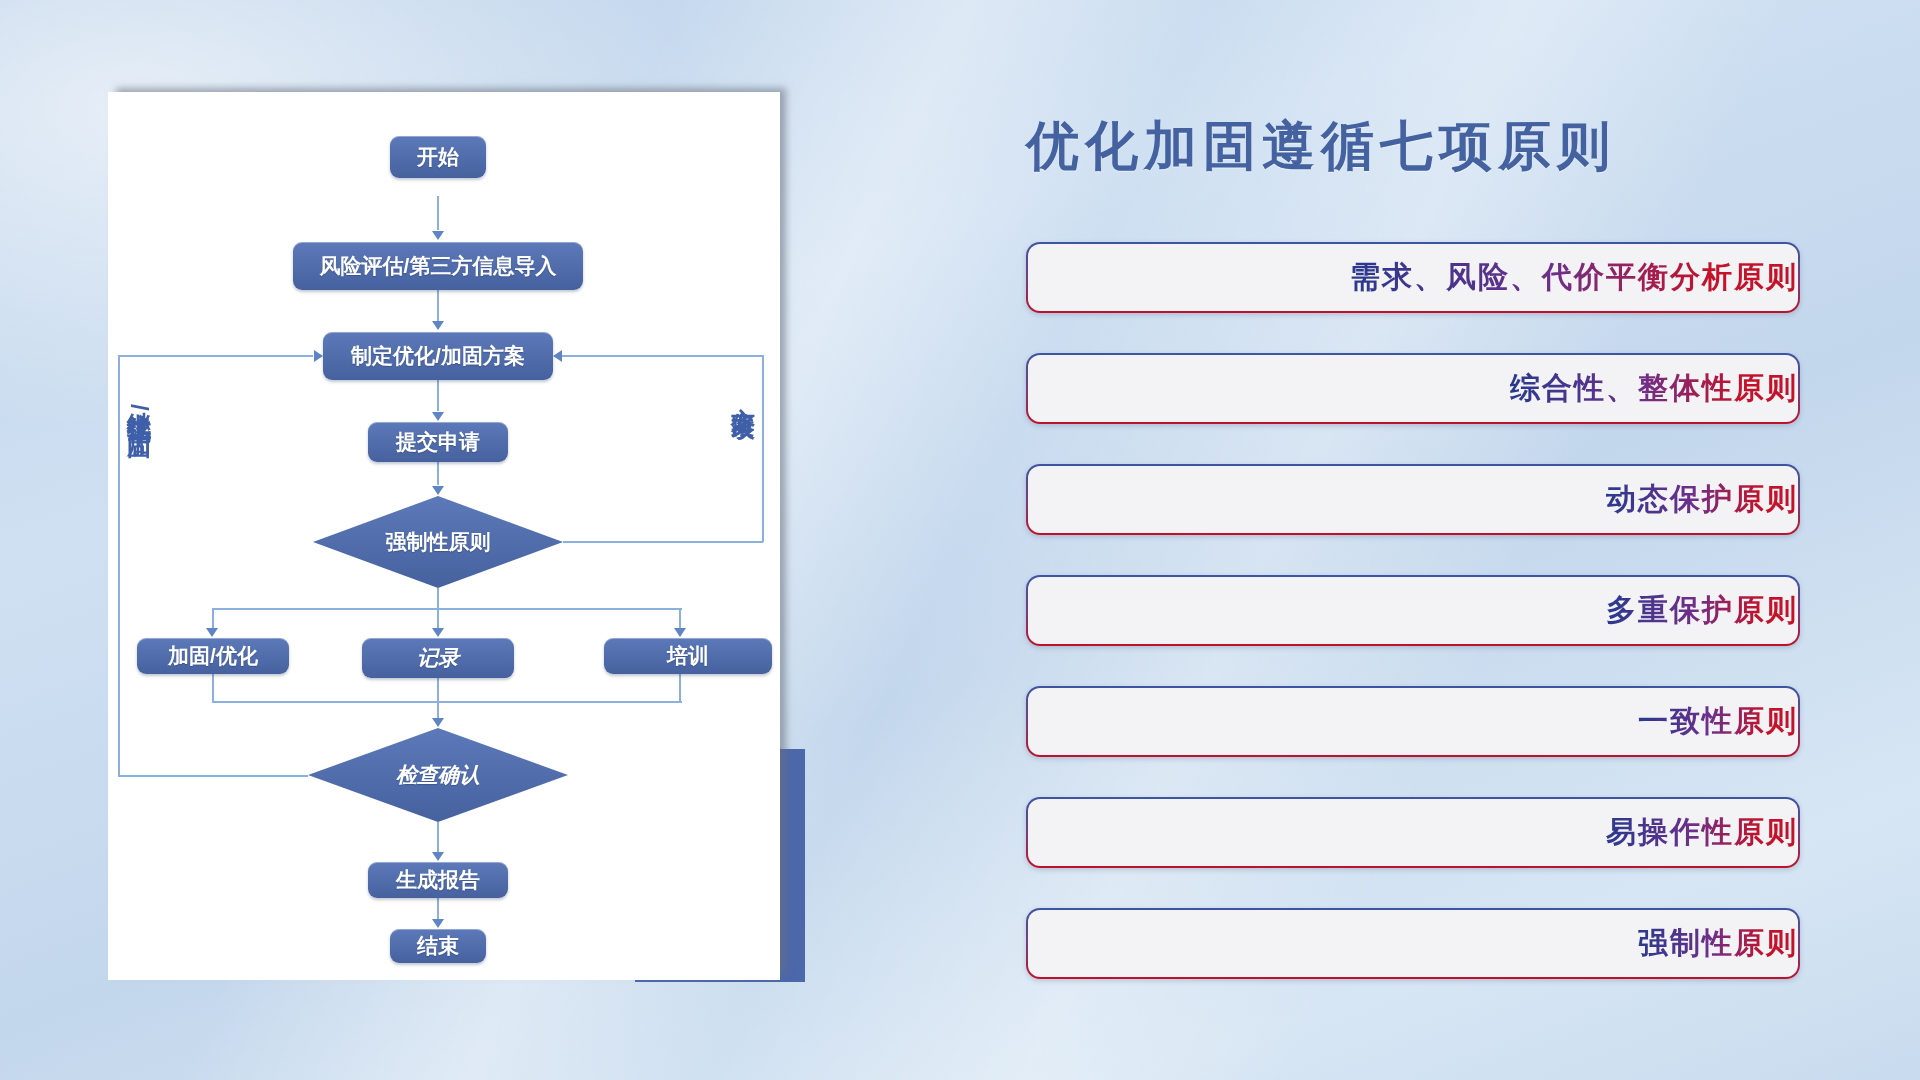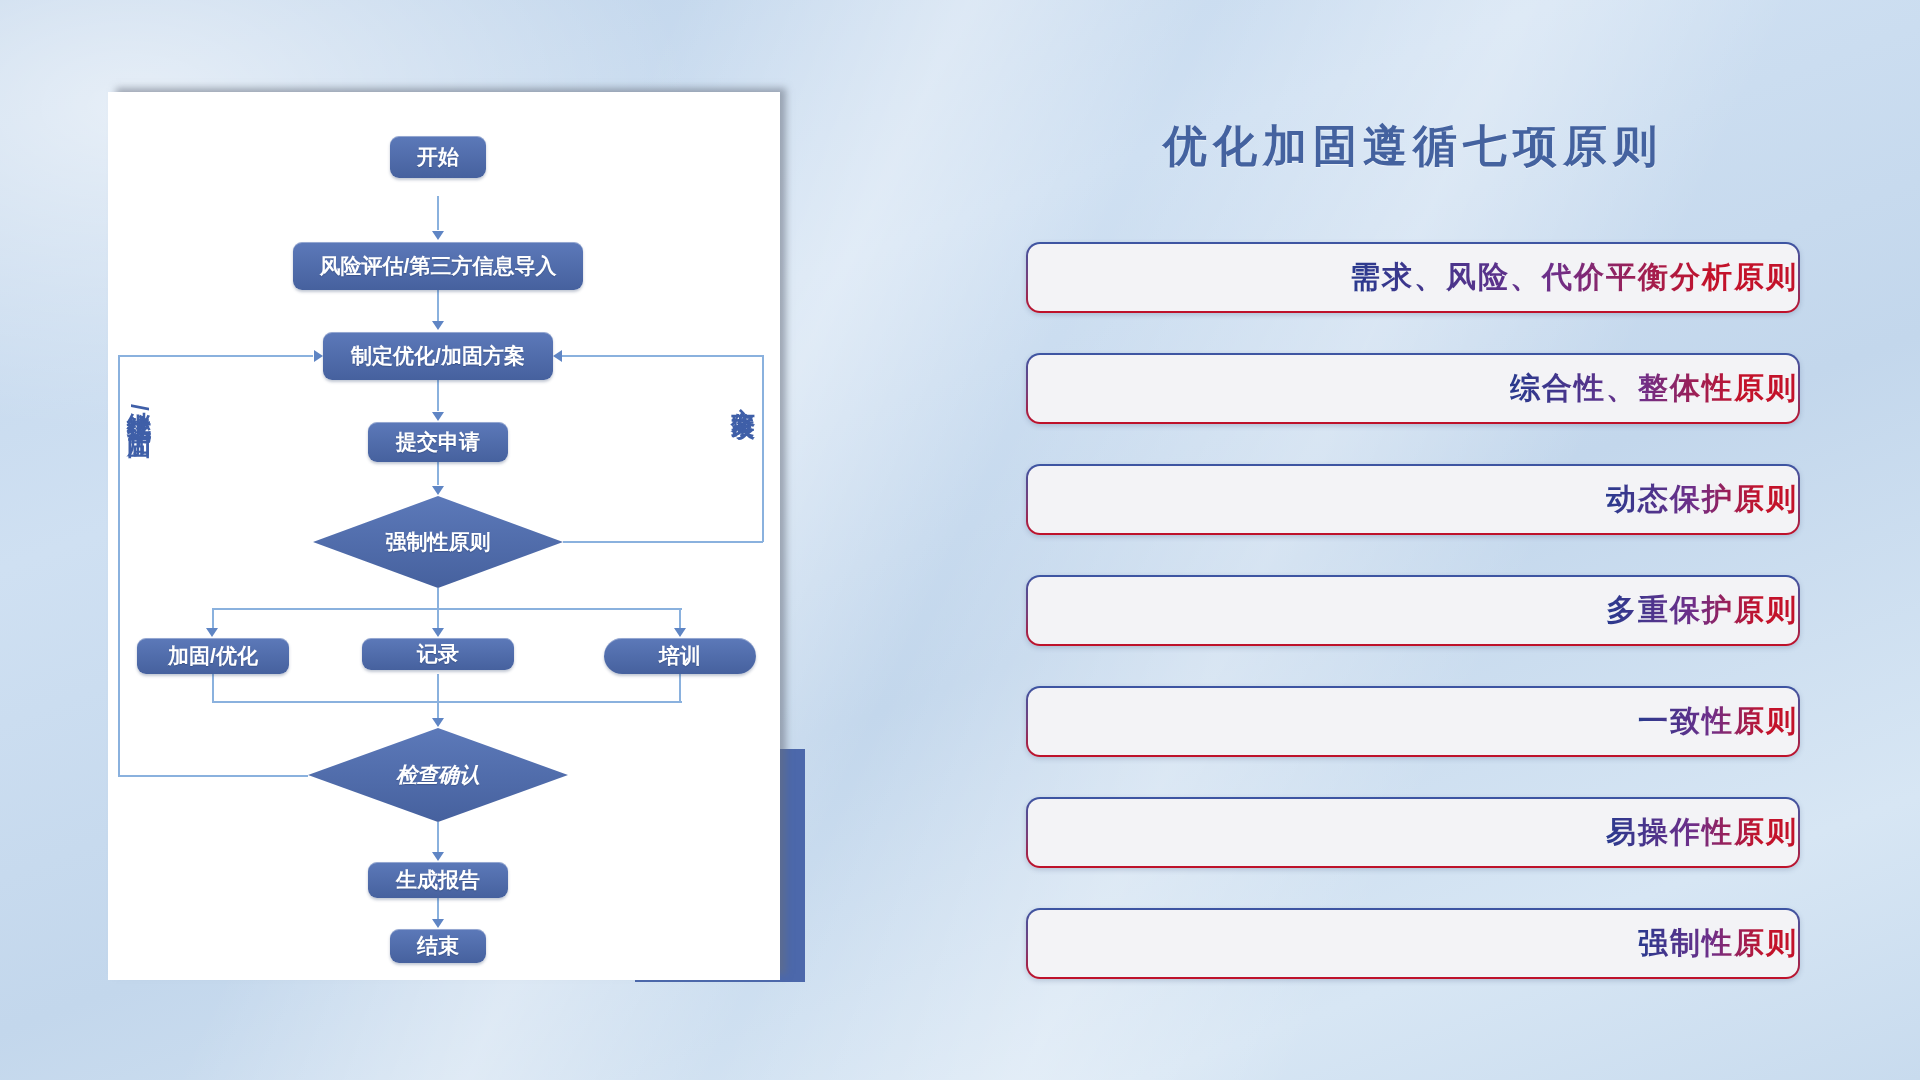--- a/index.html
+++ b/index.html
@@ -65,22 +65,22 @@
     font-size:24px;font-weight:bold;letter-spacing:3px;line-height:26px;
   }
 
   
   #n-start{left:282px;top:44px;width:96px;height:42px;}
   #n-risk{left:185px;top:150px;width:290px;height:48px;}
   #n-plan{left:215px;top:240px;width:230px;height:48px;}
   #n-submit{left:260px;top:330px;width:140px;height:40px;}
   #n-owner{left:205px;top:404px;width:250px;height:92px;}
   #n-reinforce{left:29px;top:546px;width:152px;height:36px;}
-  #n-record{left:254px;top:546px;width:152px;height:32px;}
-  #n-training{left:496px;top:546px;width:152px;height:36px;border-radius:18px;}
+  #n-record{left:254px;top:546px;width:152px;height:40px;font-style:italic;}
+  #n-training{left:496px;top:546px;width:168px;height:36px;}
   #n-check{left:200px;top:636px;width:260px;height:94px;font-style:italic;}
   #n-report{left:260px;top:770px;width:140px;height:36px;}
   #n-end{left:282px;top:837px;width:96px;height:34px;}
 
   
   #l1{left:329px;top:104px;height:34px;}
   #l2{left:329px;top:198px;height:31px;}
   #l3{left:329px;top:288px;height:31px;}
   #l4{left:329px;top:370px;height:23px;}
   #l5{left:329px;top:496px;height:21px;}
@@ -114,22 +114,22 @@
   #a8{left:324px;top:827px;}
   #a9{left:206px;top:258px;}
   #a10{left:445px;top:258px;}
 
   #lbl-left{left:18px;top:300px;}
   #lbl-right{left:622px;top:296px;}
 
   
   .right-panel{position:absolute;left:1026px;top:112px;width:774px;}
   .panel-title{
-    color:var(--title-navy);font-size:44px;font-weight:bold;
-    letter-spacing:6px;text-align:center;line-height:68px;
+    color:var(--title-navy);font-size:53px;font-weight:bold;
+    letter-spacing:6px;text-align:left;line-height:68px;
     text-shadow:0 1px 1px rgba(255,255,255,.5);
   }
   .principles{display:flex;flex-direction:column;gap:40px;margin-top:62px;}
   .p-box{
     height:71px;border-radius:14px;padding:2px;
     background:linear-gradient(180deg,var(--p-border-top) 0%, #7a3d77 55%, var(--p-border-bottom) 100%);
     box-shadow:0 2px 5px rgba(70,90,130,.25);
   }
   .p-inner{
     width:100%;height:100%;border-radius:12px;background:var(--p-bg);

